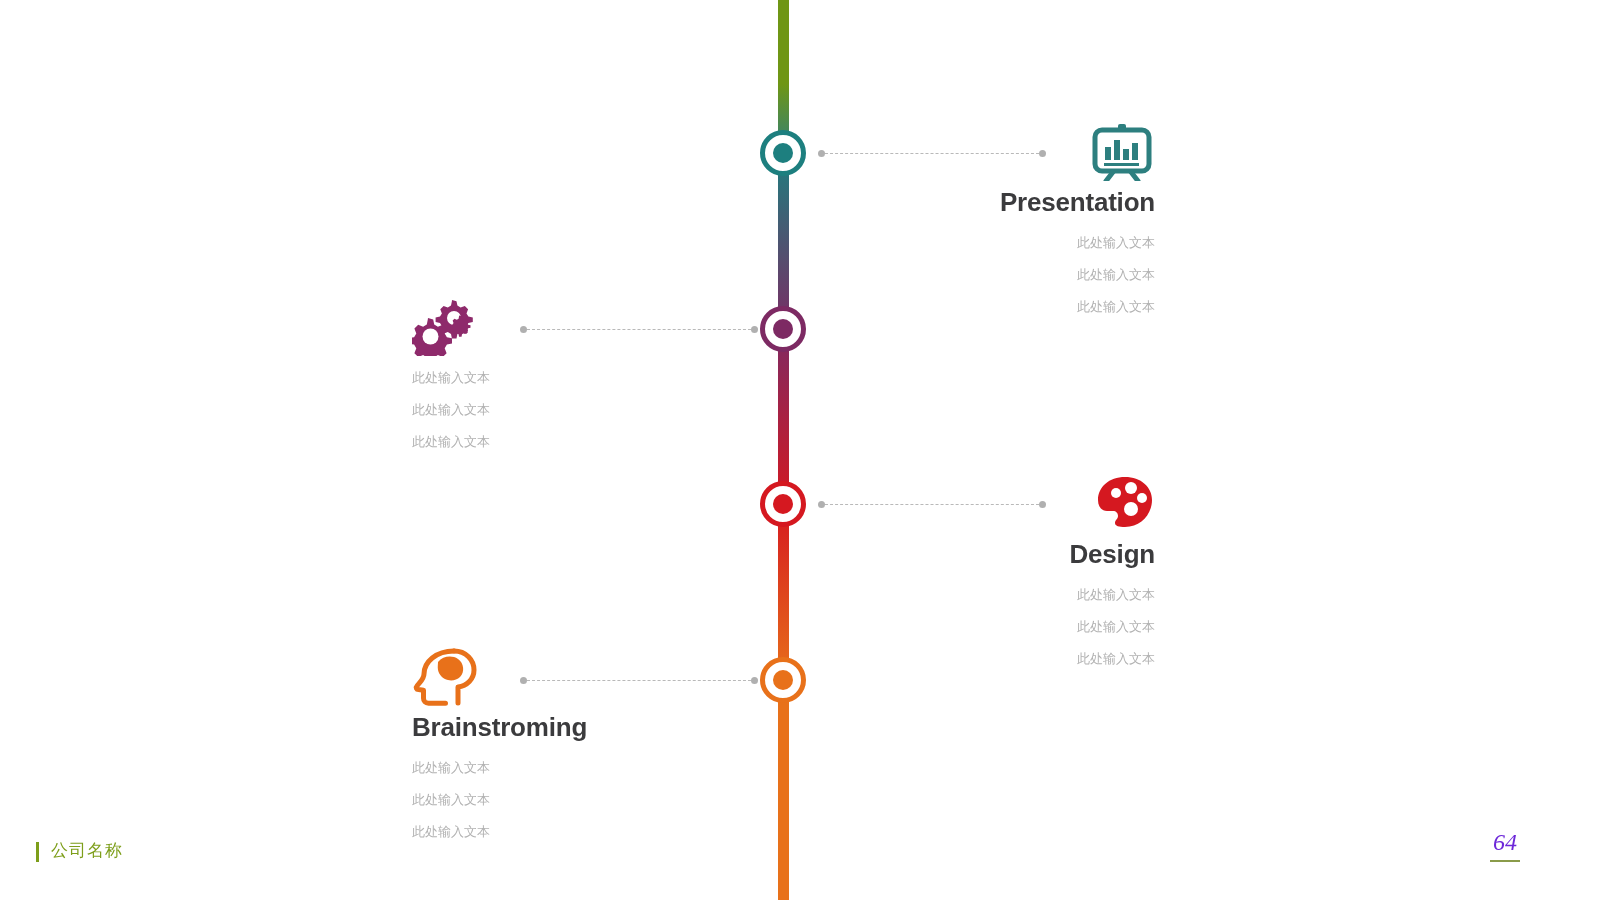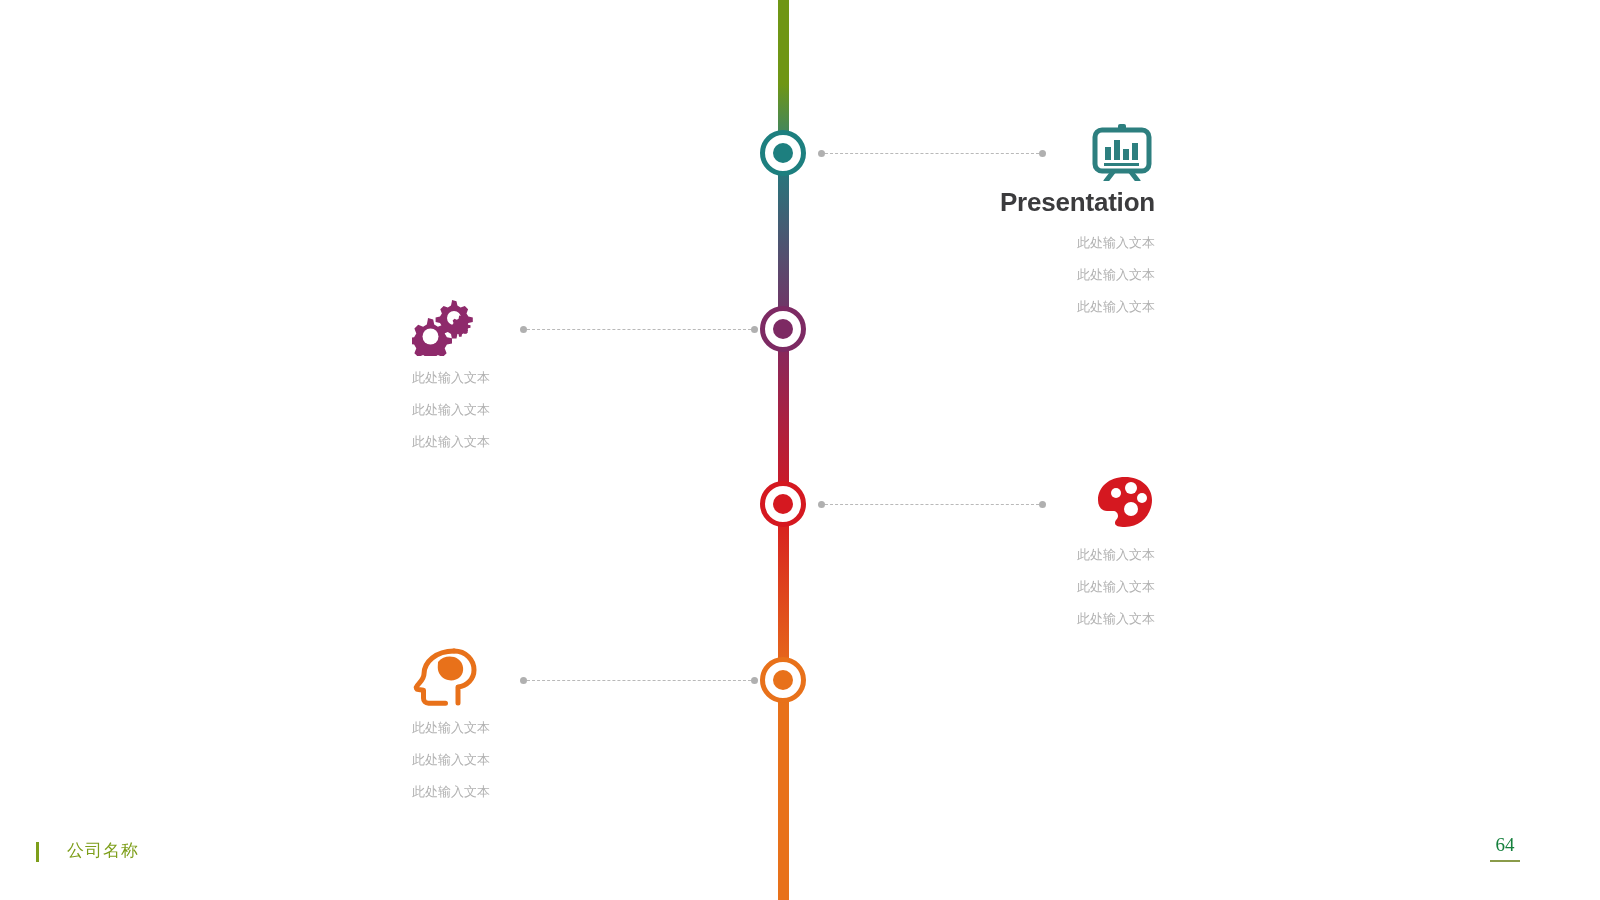--- a/index.html
+++ b/index.html
@@ -82,41 +82,42 @@
     font-size:13px;
     color:#b2b2b2;
     line-height:32px;
     font-family:"DejaVu Sans", sans-serif;
   }
 
   
   .footer-company {
     position:absolute;
     left:36px; bottom:38px;
-    display:flex; align-items:flex-end; gap:28px;
+    display:flex; align-items:flex-end; gap:12px;
   }
   .footer-company .bar {
     width:3px; height:20px;
     background:#7d9e1a;
   }
   .footer-company .name {
     font-size:17px;
     color:#7d9e1a;
     font-family:"DejaVu Sans", sans-serif;
     letter-spacing:1px;
   }
   .footer-page {
     position:absolute;
     right:80px; bottom:38px;
     text-align:center;
   }
   .footer-page .num {
-    font-size:19px;
-    color:#15803d;
+    font-size:24px;
+    color:#6d28d9;
     font-family:"Liberation Serif", serif;
+    font-style:italic;
   }
   .footer-page .rule {
     margin-top:4px;
     width:30px; height:2px;
     background:#8a9b4a;
   }
 </style>
 </head>
 <body>
 
@@ -216,35 +217,37 @@
   <div class="block right" style="left:880px; top:475px; width:275px;">
     <div class="icon">
       <svg width="60" height="54" viewBox="0 0 60 54" aria-hidden="true">
         <path d="M30 2 C14 2 3 12 3 25 c0 7 4 11 9 11 h6 c3 0 5 2 5 5 c0 3 -3 4 -3 7 c0 3 4 4 10 4 c16 0 27 -13 27 -27 C57 12 46 2 30 2 z" fill="#d51820"></path>
         <circle cx="21" cy="18" r="5" fill="#ffffff"></circle>
         <circle cx="36" cy="13" r="6" fill="#ffffff"></circle>
         <circle cx="47" cy="23" r="5" fill="#ffffff"></circle>
         <circle cx="36" cy="34" r="7" fill="#ffffff"></circle>
       </svg>
     </div>
+    <div class="title">Design</div>
     <div class="lines">
       <div>此处输入文本</div>
       <div>此处输入文本</div>
       <div>此处输入文本</div>
     </div>
   </div>
 
   <div class="block left" style="left:412px; top:648px; width:280px;">
     <div class="icon">
       <svg width="66" height="60" viewBox="0 0 66 60" aria-hidden="true">
         <path d="M42 3 C24 3 12 14 12 26 c0 5 -4 8 -7 12 c-1.5 1.6 -.5 3.4 1.5 3.6 l5 .6 l0 8 c0 3 2 5 5 5 l17 0" fill="none" stroke="#e8711a" stroke-width="5" stroke-linecap="round" stroke-linejoin="round"></path>
         <path d="M42 3 C54 3 62 12 62 22 c0 9 -7 16 -16 17 l0 16" fill="none" stroke="#e8711a" stroke-width="5" stroke-linecap="round" stroke-linejoin="round"></path>
         <path d="M26 14 c5 -6 14 -7 20 -3 c6 4 7 13 2 18 c-3 3 -8 4 -12 3 c-5 -1 -9 -5 -10 -10 c-.5 -3 0 -6 0 -8 z" fill="#e8711a"></path>
       </svg>
     </div>
+    <div class="title">Brainstroming</div>
     <div class="lines">
       <div>此处输入文本</div>
       <div>此处输入文本</div>
       <div>此处输入文本</div>
     </div>
   </div>
 
   <div class="footer-company">
     <span class="bar"></span>
     <span class="name">公司名称</span>

